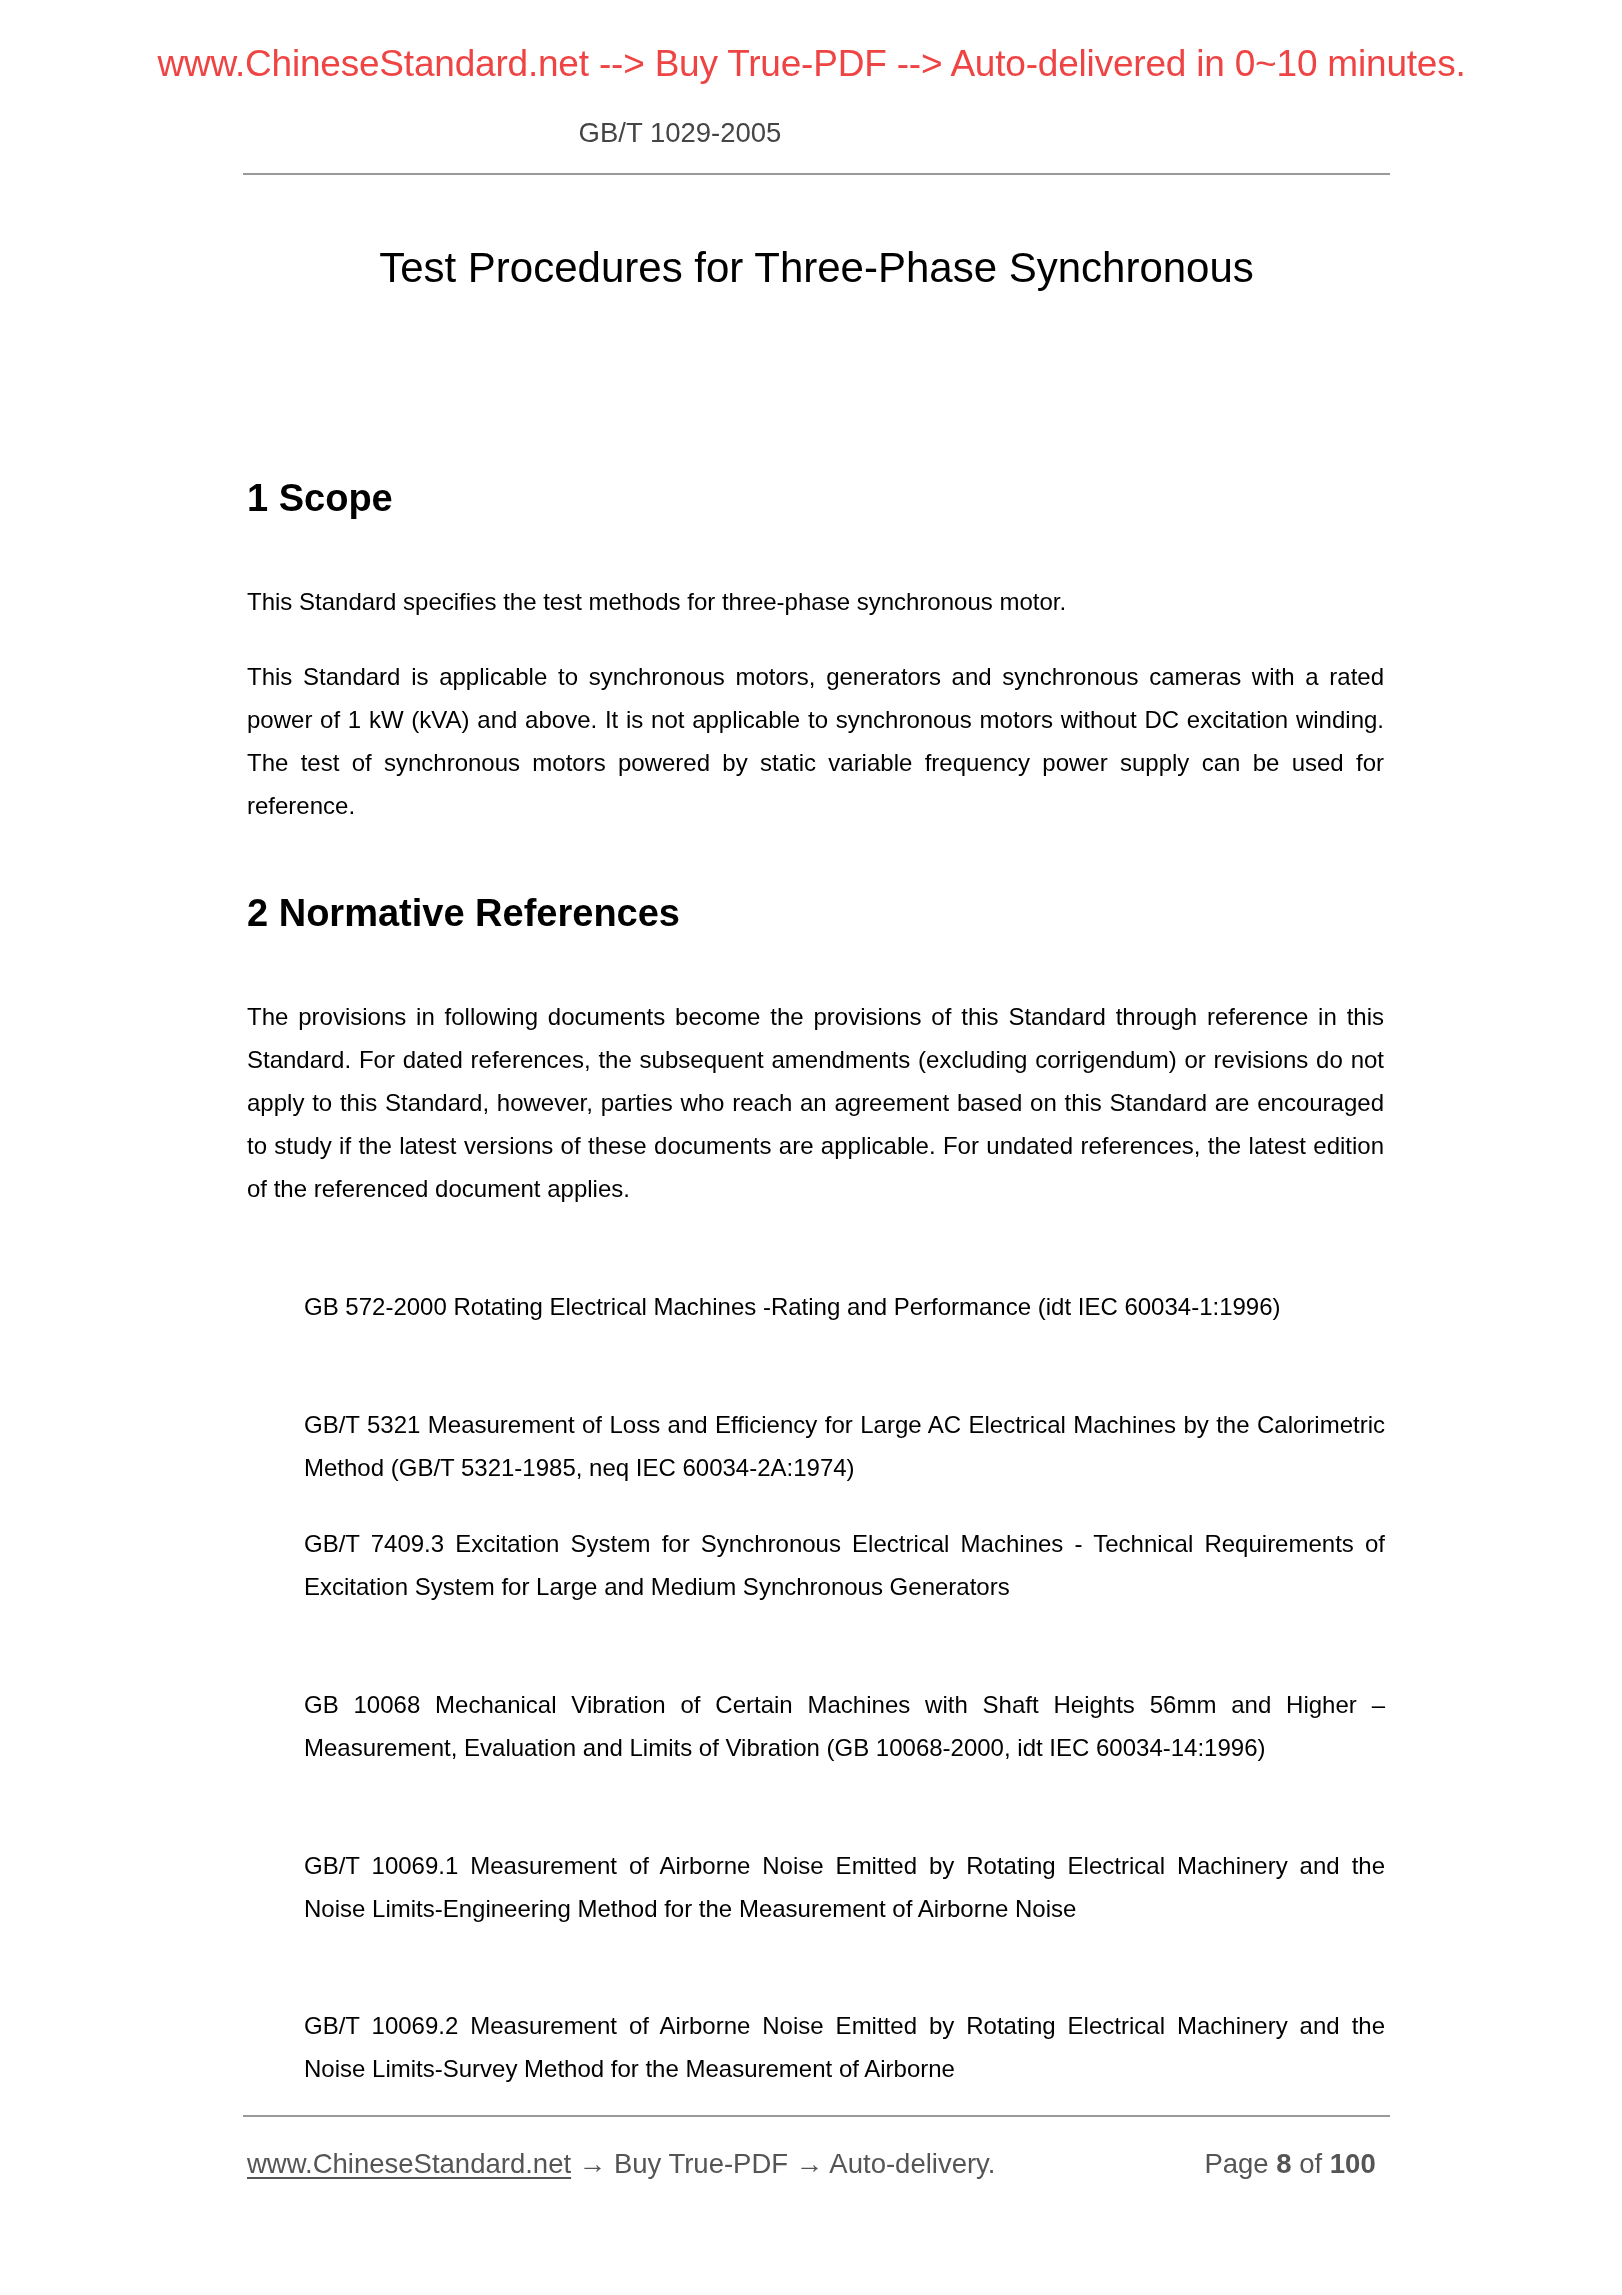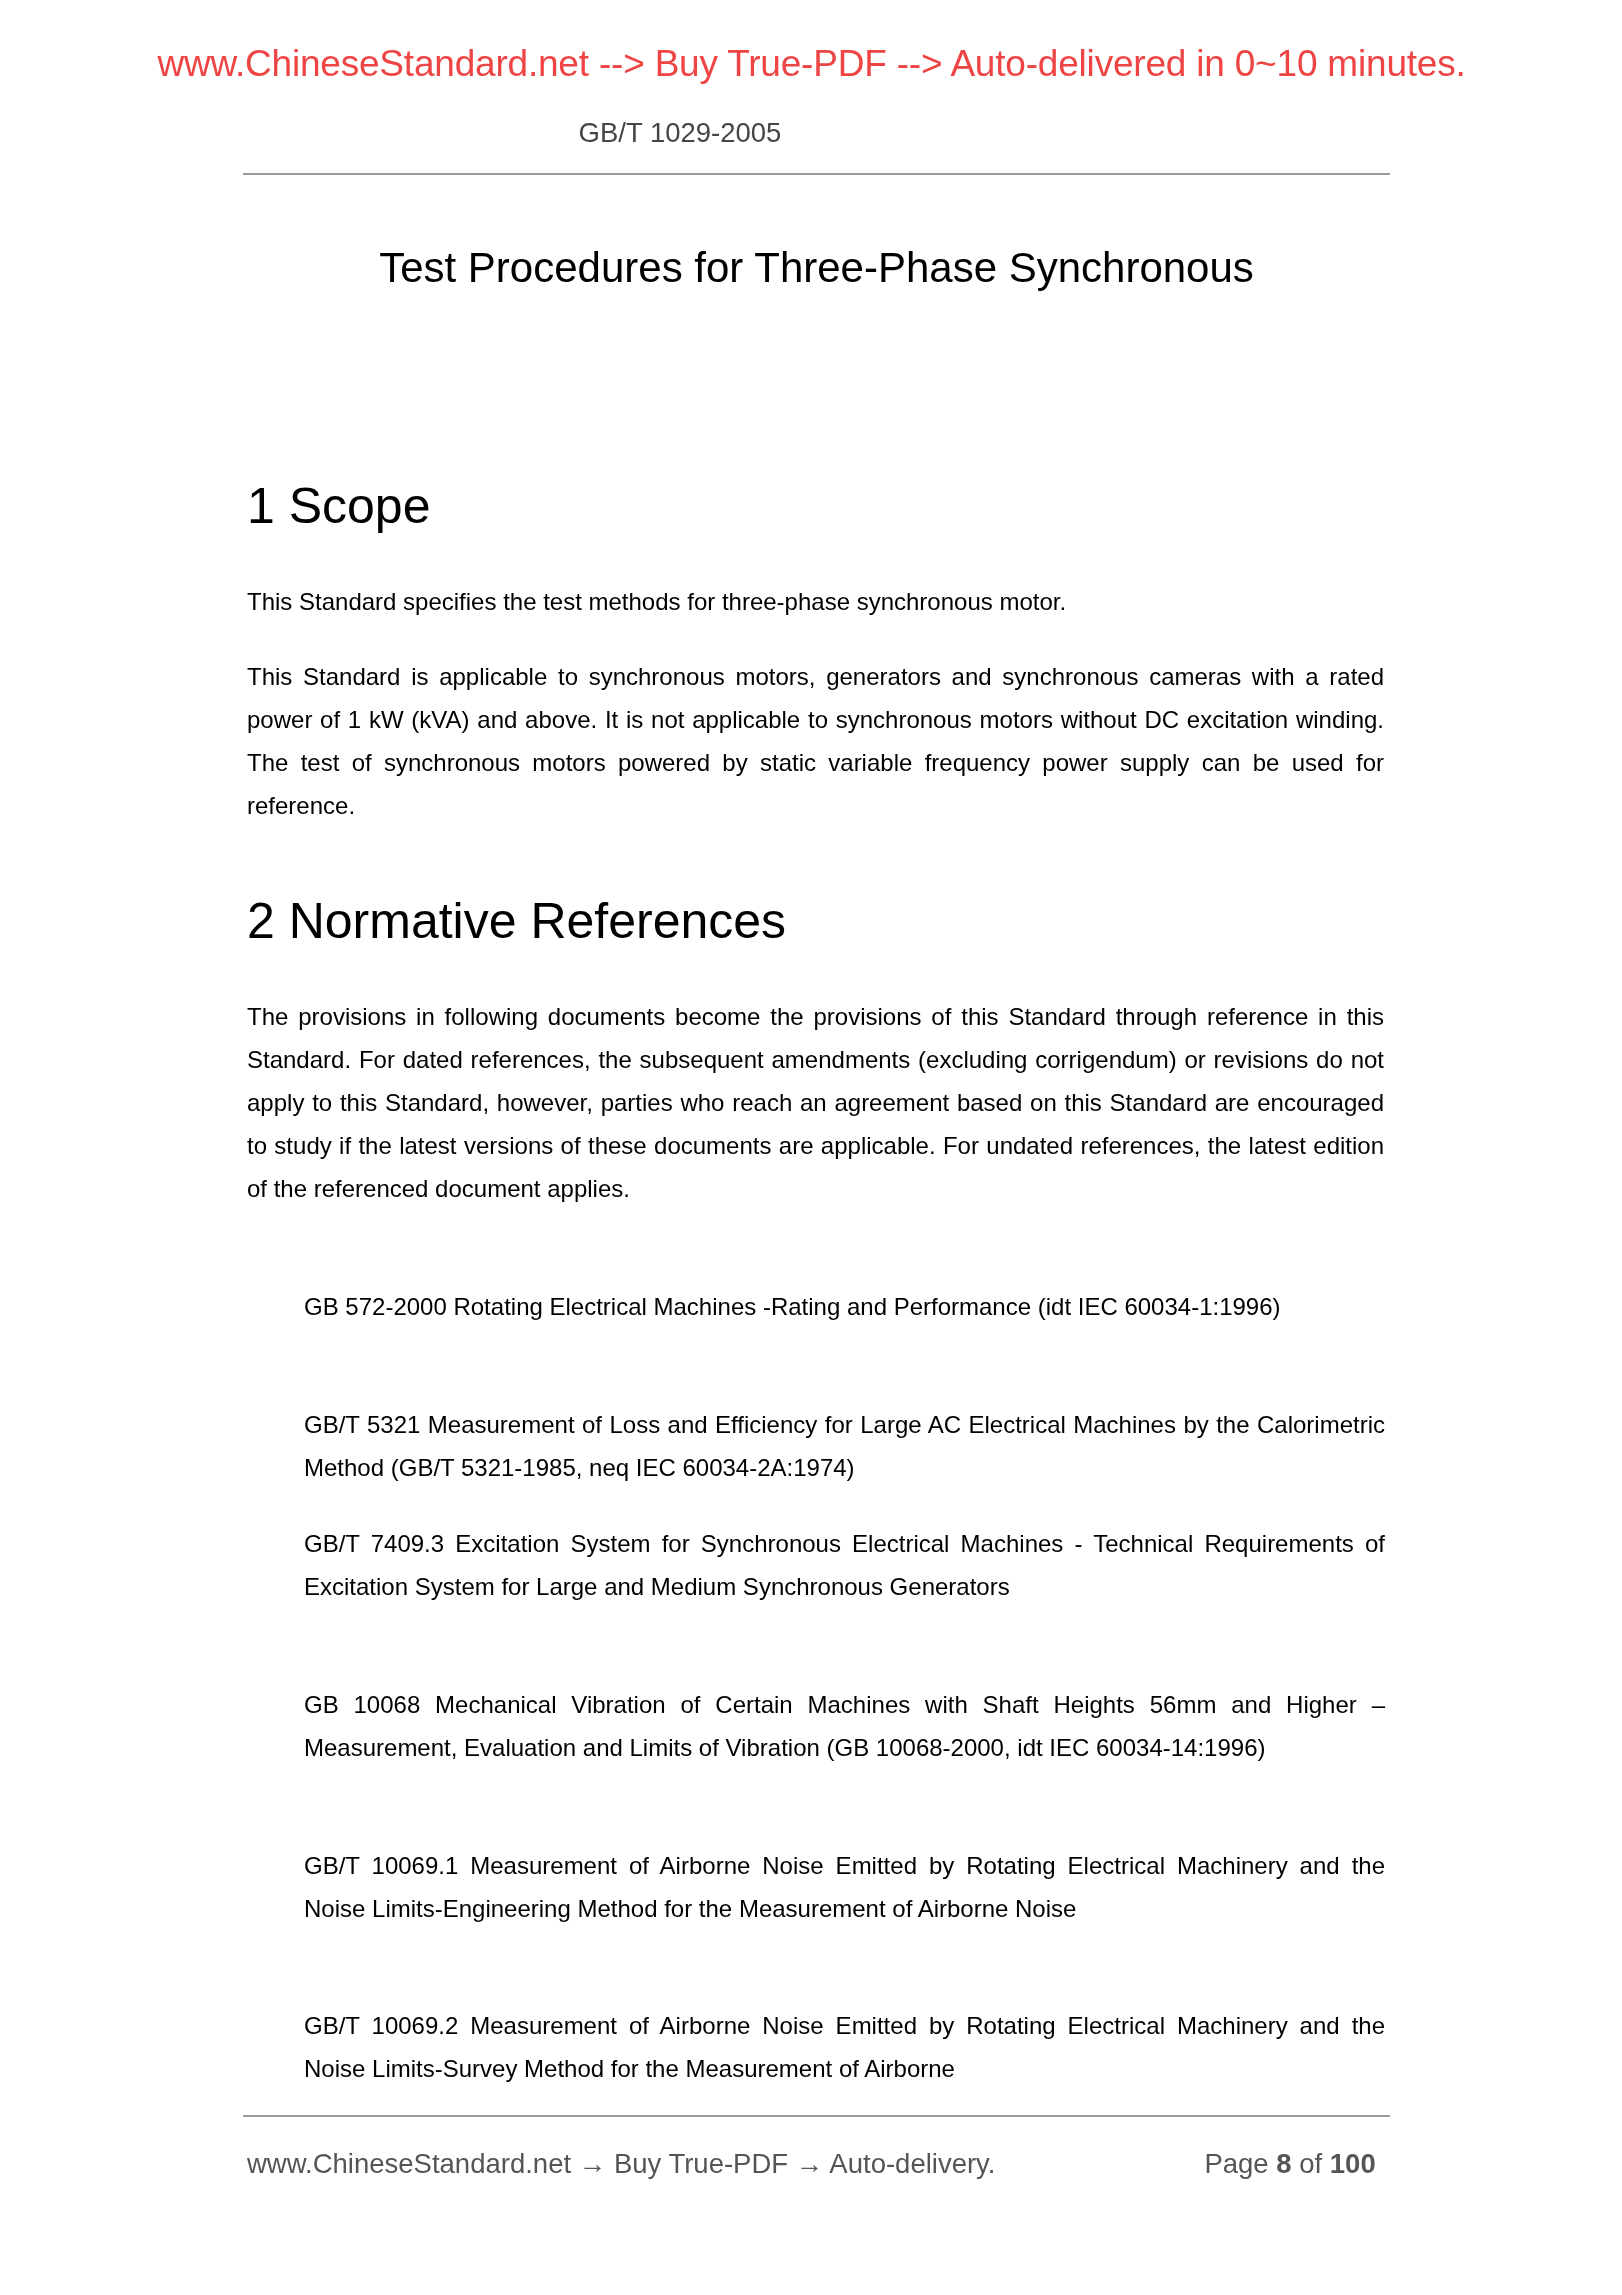--- a/index.html
+++ b/index.html
@@ -5,26 +5,26 @@
   html, body { margin:0; padding:0; background:#ffffff; }
   body { width:1623px; height:2295px; position:relative; overflow:hidden;
          font-family:"Liberation Sans", sans-serif; color:#000; }
   .top-banner { position:absolute; left:0; width:1623px; top:43px; text-align:center;
          font-size:37px; color:#ef4444; letter-spacing:-0.2px; }
   .doc-code { position:absolute; left:0; width:1360px; top:117px; text-align:center;
          font-size:27.5px; color:#454545; }
   .hr { position:absolute; left:243px; width:1147px; height:1.7px; background:#9a9a9a; }
   .title { position:absolute; left:243px; width:1147px; text-align:center;
          font-weight:normal; font-size:42px; line-height:85px; top:225px; }
-  .h1 { position:absolute; left:247px; font-weight:normal; font-size:50px;text-align:right; }
+  .h1 { position:absolute; left:247px; font-weight:bold; font-size:38px;text-align:right; }
   .p { position:absolute; left:247px; width:1137px; font-size:24px; line-height:43px;
        text-align:justify; text-align-last:left; }
   .ref { left:304px; width:1081px; }
   .footer { position:absolute; top:2148px; left:247px; width:1137px; font-size:27.5px; color:#555; }
-  .footer .link { color:#555; text-decoration-thickness:1.7px; text-underline-offset:4.2px; }
+  .footer .link { color:#555; text-decoration:underline; text-decoration-thickness:1.7px; text-underline-offset:4.2px; }
   .footer .right { position:absolute; right:8.3px; top:0; }
   .footer b { color:#555; }
 </style>
 </head>
 <body>
 
 <div class="top-banner">www.ChineseStandard.net --&gt; Buy True-PDF --&gt; Auto-delivered in 0~10 minutes.</div>
 <div class="doc-code">GB/T 1029-2005</div>
 <div class="hr" style="top:173px"></div>
 

